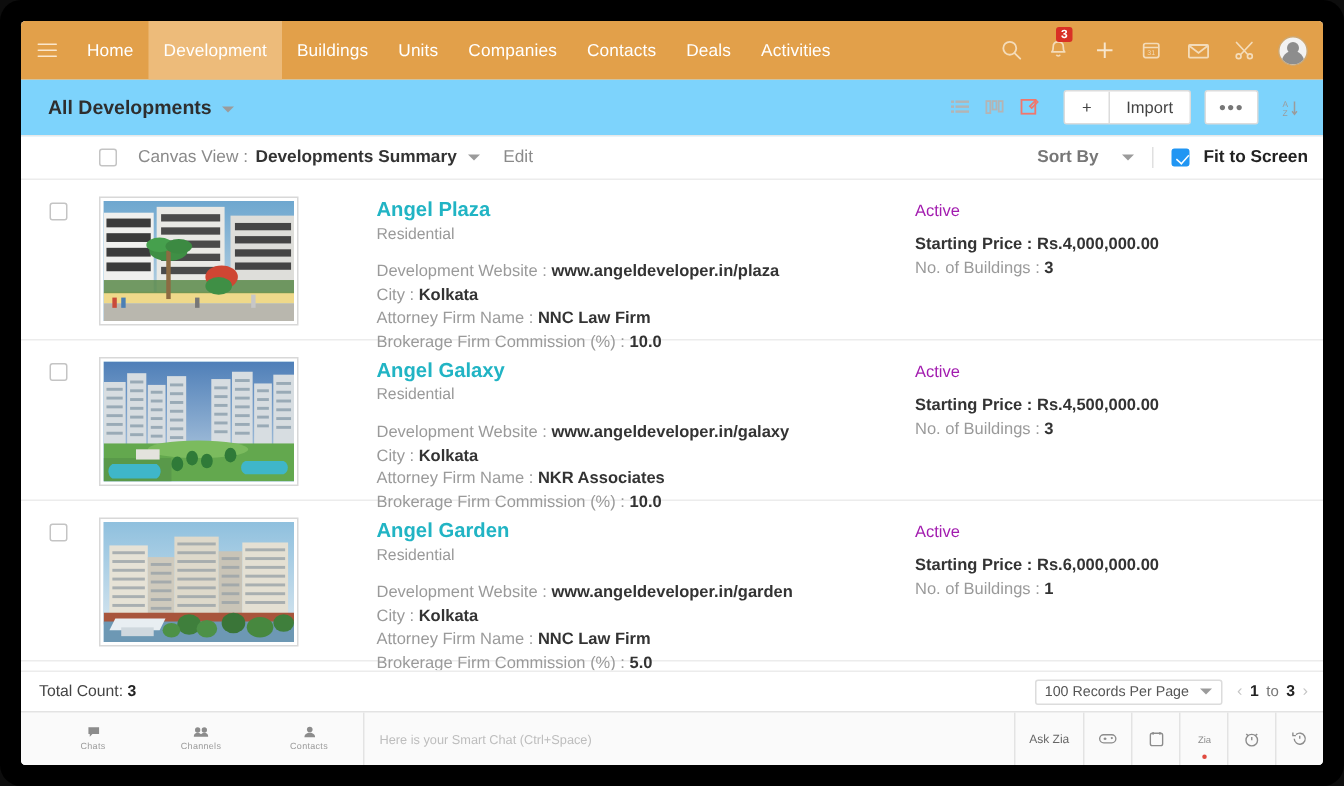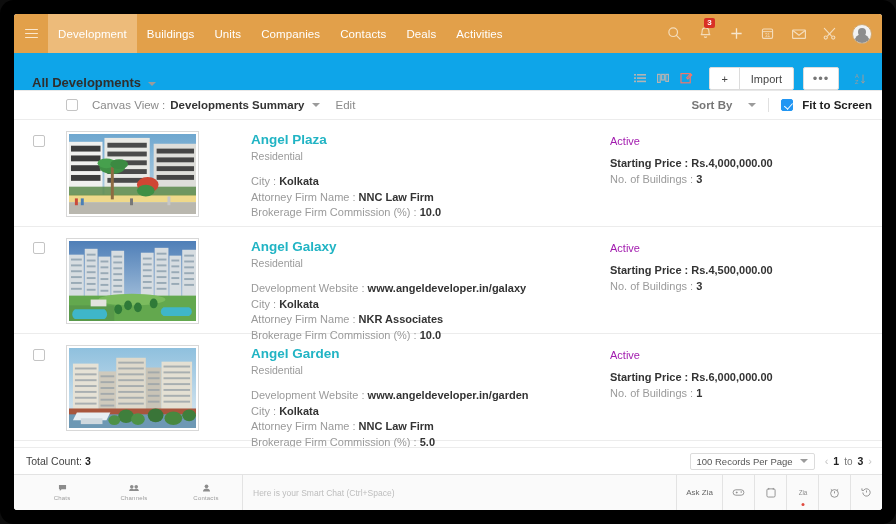--- a/index.html
+++ b/index.html
@@ -100,23 +100,23 @@
     background: #8d8d8d; left: 50%; transform: translateX(-50%); top: 3px;
   }
   .avatar .body {
     position: absolute; width: 15px; height: 9px; border-radius: 8px 8px 0 0;
     background: #8d8d8d; left: 50%; transform: translateX(-50%); bottom: 0;
   }
 
   
   .modhead {
     height: 38px;
-    background: #0ea5e9;
+    background: #7dd3fc;
     border-bottom: 1px solid #e8e8e8;
-    display: flex; align-items: flex-end;
+    display: flex; align-items: center;
     padding: 0 6px 0 18px;
     flex: 0 0 auto;
   }
   .modtitle {
     font-size: 13px; font-weight: bold; color: #2e2e2e;
   }
   .caret {
     display: inline-block;
     border-left: 4px solid transparent;
     border-right: 4px solid transparent;
@@ -339,20 +339,23 @@
 
   <div class="topnav">
     <div class="hamburger">
       <div class="bars">
             <i></i>
             <i></i>
             <i></i>
           </div>
     </div>
     <div class="navitems">
+      <div class="navitem">
+            <span>Home</span>
+          </div>
       <div class="navitem active">
             <span>Development</span>
           </div>
       <div class="navitem">
             <span>Buildings</span>
           </div>
       <div class="navitem">
             <span>Units</span>
           </div>
       <div class="navitem">
@@ -525,20 +528,21 @@
             <rect x="12" y="66" width="3" height="7" fill="#4a7fb5"></rect>
             <rect x="62" y="66" width="3" height="7" fill="#777"></rect>
             <rect x="100" y="64" width="3" height="9" fill="#c7c7c7"></rect>
           </svg>
         </div>
       </div>
       <div class="fields">
         <div class="rectitle">Angel Plaza</div>
         <div class="recsub">Residential</div>
         <div class="fieldlist">
+          <div class="field"><span>Development Website :</span> <b>www.angeldeveloper.in/plaza</b></div>
           <div class="field"><span>City :</span> <b>Kolkata</b></div>
           <div class="field"><span>Attorney Firm Name :</span> <b>NNC Law Firm</b></div>
           <div class="field"><span>Brokerage Firm Commission (%) :</span> <b>10.0</b></div>
         </div>
       </div>
       <div class="rightcol">
         <div class="status">Active</div>
         <div class="rightfield strong"><span>Starting Price :</span> <span>Rs.4,000,000.00</span></div>
         <div class="rightfield"><span>No. of Buildings :</span> <b>3</b></div>
       </div>

